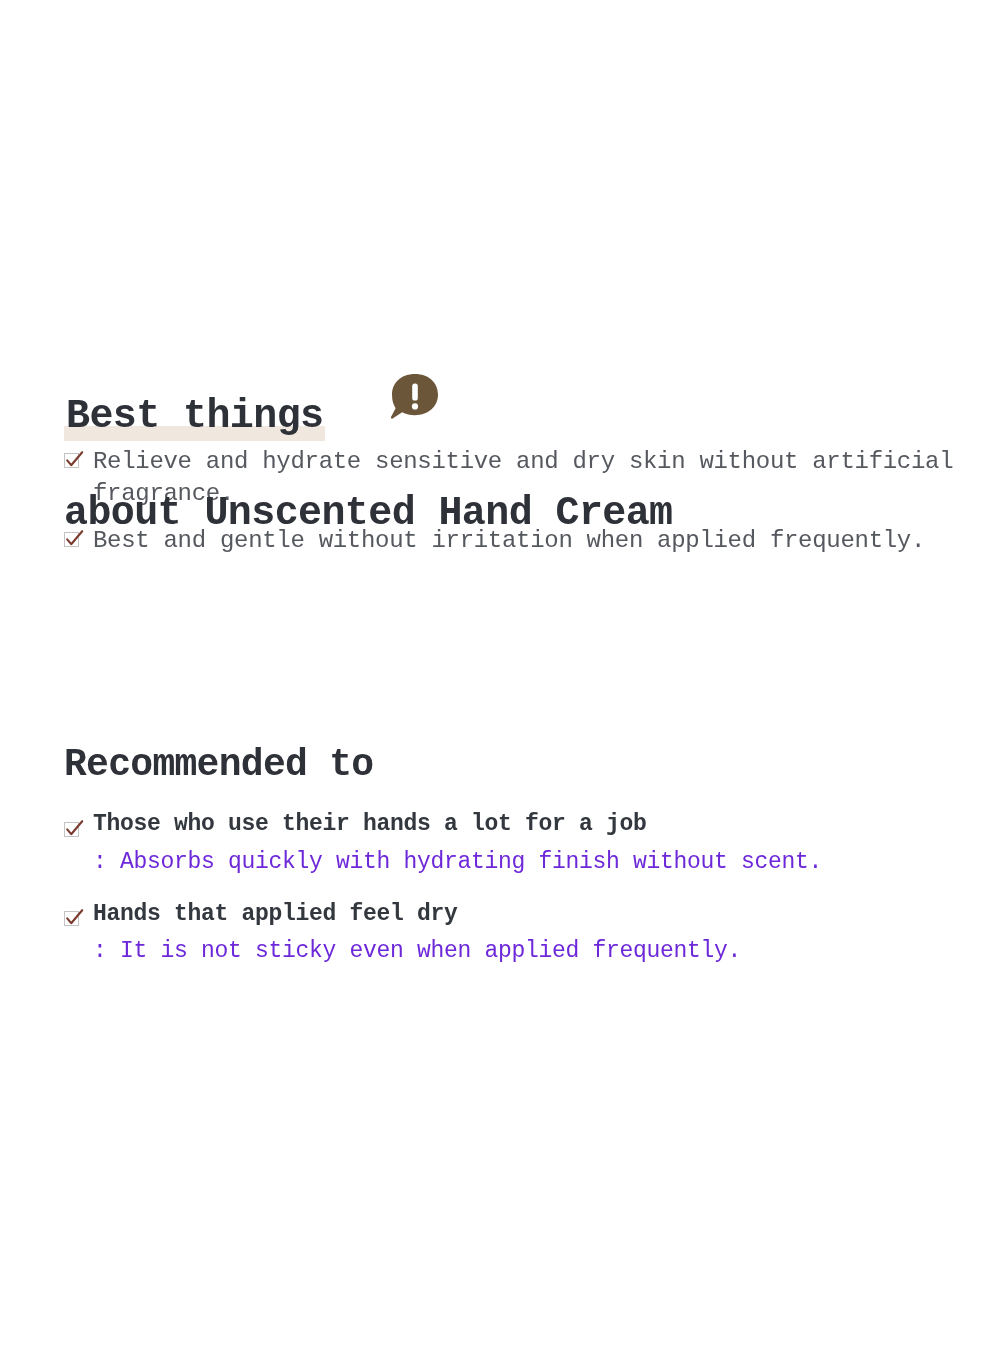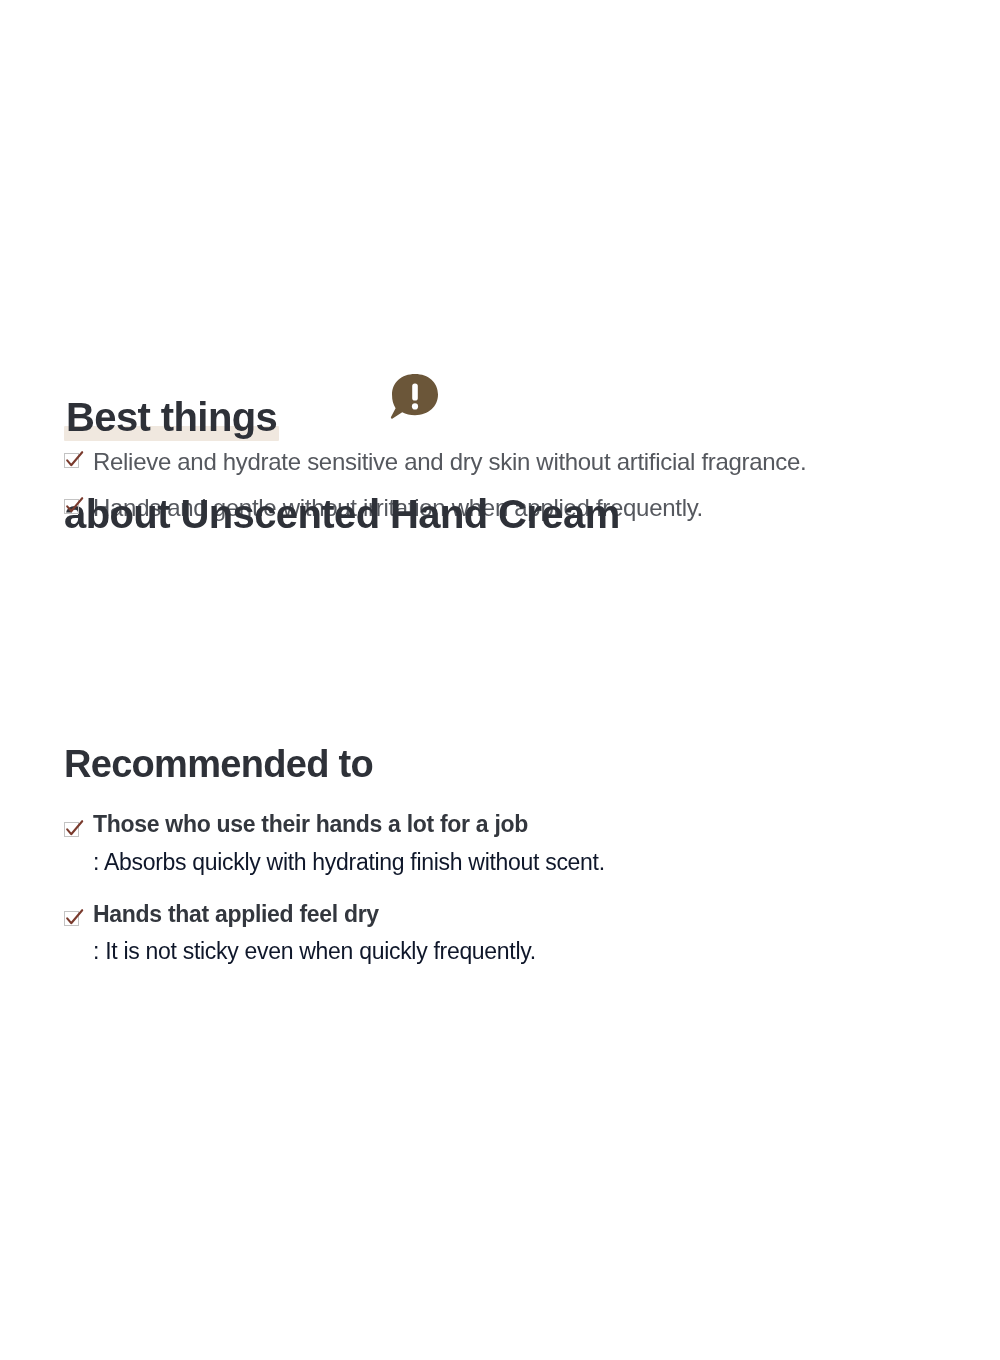--- a/index.html
+++ b/index.html
@@ -17,20 +17,21 @@
     overflow: hidden;
   }
 
   .page {
     position: absolute;
     left: 0;
     top: 0;
     width: 892px;
     height: 1360px;
     background: #ffffff;
+    font-family: Liberation Mono, monospace;
   }
 
   
   .section-best {
     position: absolute;
     left: 64px;
     top: 368px;
     width: 900px;
   }
 
@@ -135,21 +136,21 @@
     letter-spacing: -0.3px;
     line-height: 1.3;
   }
   .rec-head .item-text {
     margin-left: 9px;
   }
   .rec-sub {
     margin-top: 8px;
     margin-left: 29px;
     font-size: 23px;
-    color: #0f172a;
+    color: #6d28d9;
     letter-spacing: -0.3px;
     line-height: 1.3;
     font-weight: normal;
   }
 
   
   .check-glyph {
     position: relative;
     display: inline-block;
     width: 20px;
@@ -210,21 +211,21 @@
         </span>
         <span class="item-text">Relieve and hydrate sensitive and dry skin without artificial fragrance.</span>
       </li>
       <li>
         <span class="check-glyph">
           <span class="box"></span>
           <svg viewBox="0 0 20 20" aria-hidden="true">
             <path d="M3.2 9.4 L7.2 14.2 L18.2 1.2" fill="none" stroke="#7a3b2e" stroke-width="2.1" stroke-linecap="round" stroke-linejoin="round"></path>
           </svg>
         </span>
-        <span class="item-text">Hands and gentle without irritation when applied frequently.</span>
+        <span class="item-text">Best and gentle without irritation when applied frequently.</span>
       </li>
     </ul>
   </section>
 
   <section class="section-rec">
     <h2 class="rec-title">Recommended to</h2>
 
     <ul class="rec-list">
       <li class="rec-group">
         <div class="rec-head">
@@ -242,18 +243,18 @@
       <li class="rec-group">
         <div class="rec-head">
           <span class="check-glyph">
             <span class="box"></span>
             <svg viewBox="0 0 20 20" aria-hidden="true">
               <path d="M3.2 9.4 L7.2 14.2 L18.2 1.2" fill="none" stroke="#7a3b2e" stroke-width="2.1" stroke-linecap="round" stroke-linejoin="round"></path>
             </svg>
           </span>
           <span class="item-text">Hands that applied feel dry</span>
         </div>
-        <div class="rec-sub">: It is not sticky even when quickly frequently.</div>
+        <div class="rec-sub">: It is not sticky even when applied frequently.</div>
       </li>
     </ul>
   </section>
 
 </div>
 
 </body></html>

